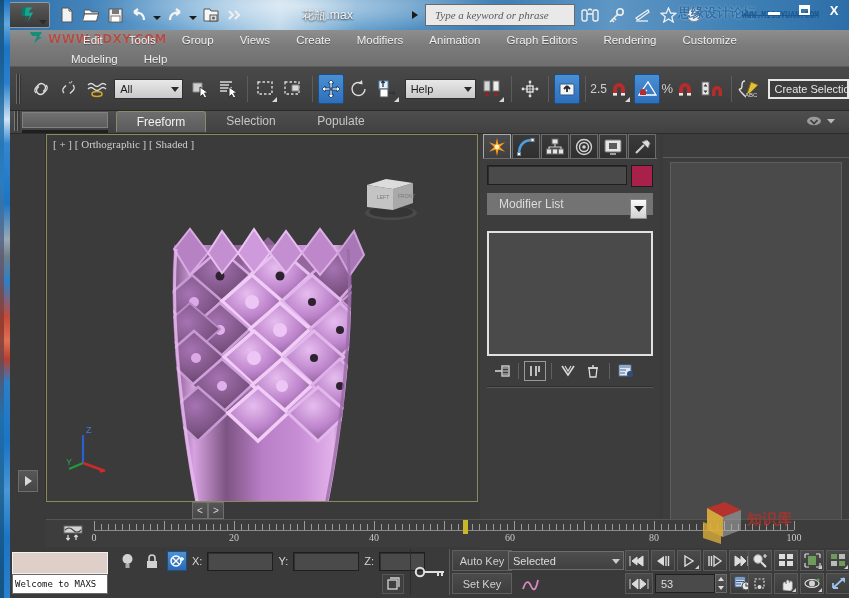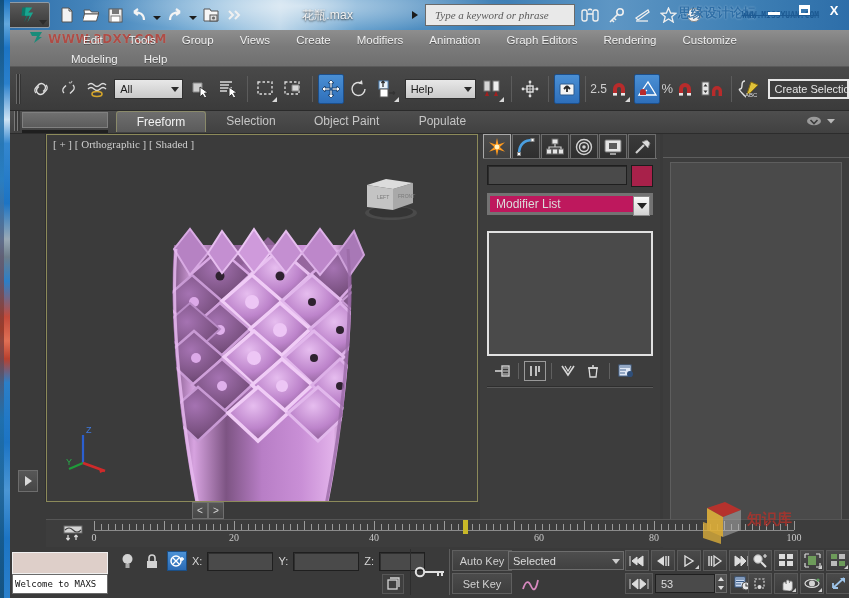--- a/index.html
+++ b/index.html
@@ -293,21 +293,21 @@
     background: #3d3d3d; border-top: 1px solid #6c6c6c;
     padding: 6px 4px;
   }
   .name-row { display: flex; gap: 4px; margin-bottom: 6px; }
   .name-field {
     flex: 1; height: 20px; background: #4a4a4a;
     border: 1px solid #1f1f1f; box-shadow: inset 1px 1px 0 #2c2c2c;
   }
   .color-swatch { width: 22px; height: 22px; background: #a8214a; border: 1px solid #1d1d1d; }
   .mod-list {
-    height: 22px; background: #be185d; border: 3px solid #737373;
+    height: 22px; background: #737373; border: 6px solid #737373;
     display: flex; align-items: center; padding-left: 6px;
     color: #dcdcdc; font-size: 12px; position: relative;
     margin-bottom: 16px;
   }
   .mod-list .dd {
     position: absolute; right: 0; top: 0; width: 17px; height: 20px;
     background: linear-gradient(to bottom,#fafafa,#d2d2d2); border: 1px solid #8a8a8a;
     display:flex; align-items:center; justify-content:center;
   }
   .mod-list .dd i {
@@ -797,21 +797,20 @@
     <div class="create-sel">
       <span>Create Selection</span>
     </div>
   </div>
 
   <div class="ribbon">
     <div class="rib-grip"></div>
     <div class="rtab">Modeling</div>
     <div class="rtab active">Freeform</div>
     <div class="rtab">Selection</div>
-    <div class="rtab">Object Paint</div>
     <div class="rtab">Populate</div>
     <div class="rib-right">
       <svg width="16" height="12" viewBox="0 0 16 12">
         <ellipse cx="8" cy="6" rx="7" ry="4.3" fill="#9a9a9a"></ellipse>
         <path d="M4.5 5 L8 8.5 L11.5 5" fill="none" stroke="#3a3a3a" stroke-width="1.6"></path>
       </svg>
       <svg width="8" height="7" viewBox="0 0 8 7">
         <path d="M0 1 L4 5.5 L8 1 Z" fill="#b9b9b9"></path>
       </svg>
     </div>
@@ -1177,21 +1176,21 @@
           <div class="tick minor" style="left: 672px;"></div>
           <div class="tick minor" style="left: 679px;"></div>
           <div class="tick minor" style="left: 686px;"></div>
           <div class="tick minor" style="left: 693px;"></div>
           <div class="tick major" style="left: 700px;"></div>
         </div>
       <div id="labelholder">
           <div class="rlabel" style="left: 0px;">0</div>
           <div class="rlabel" style="left: 140px;">20</div>
           <div class="rlabel" style="left: 280px;">40</div>
-          <div class="rlabel" style="left: 445px;">60</div>
+          <div class="rlabel" style="left: 416px;">60</div>
           <div class="rlabel" style="left: 560px;">80</div>
           <div class="rlabel" style="left: 700px;">100</div>
         </div>
       <div class="playhead" id="playhead" style="left: 369px;"></div>
     </div>
   </div>
 
   <div class="maxscript-mini"></div>
   <div class="maxscript-in">
     <span>Welcome to MAXS</span>

